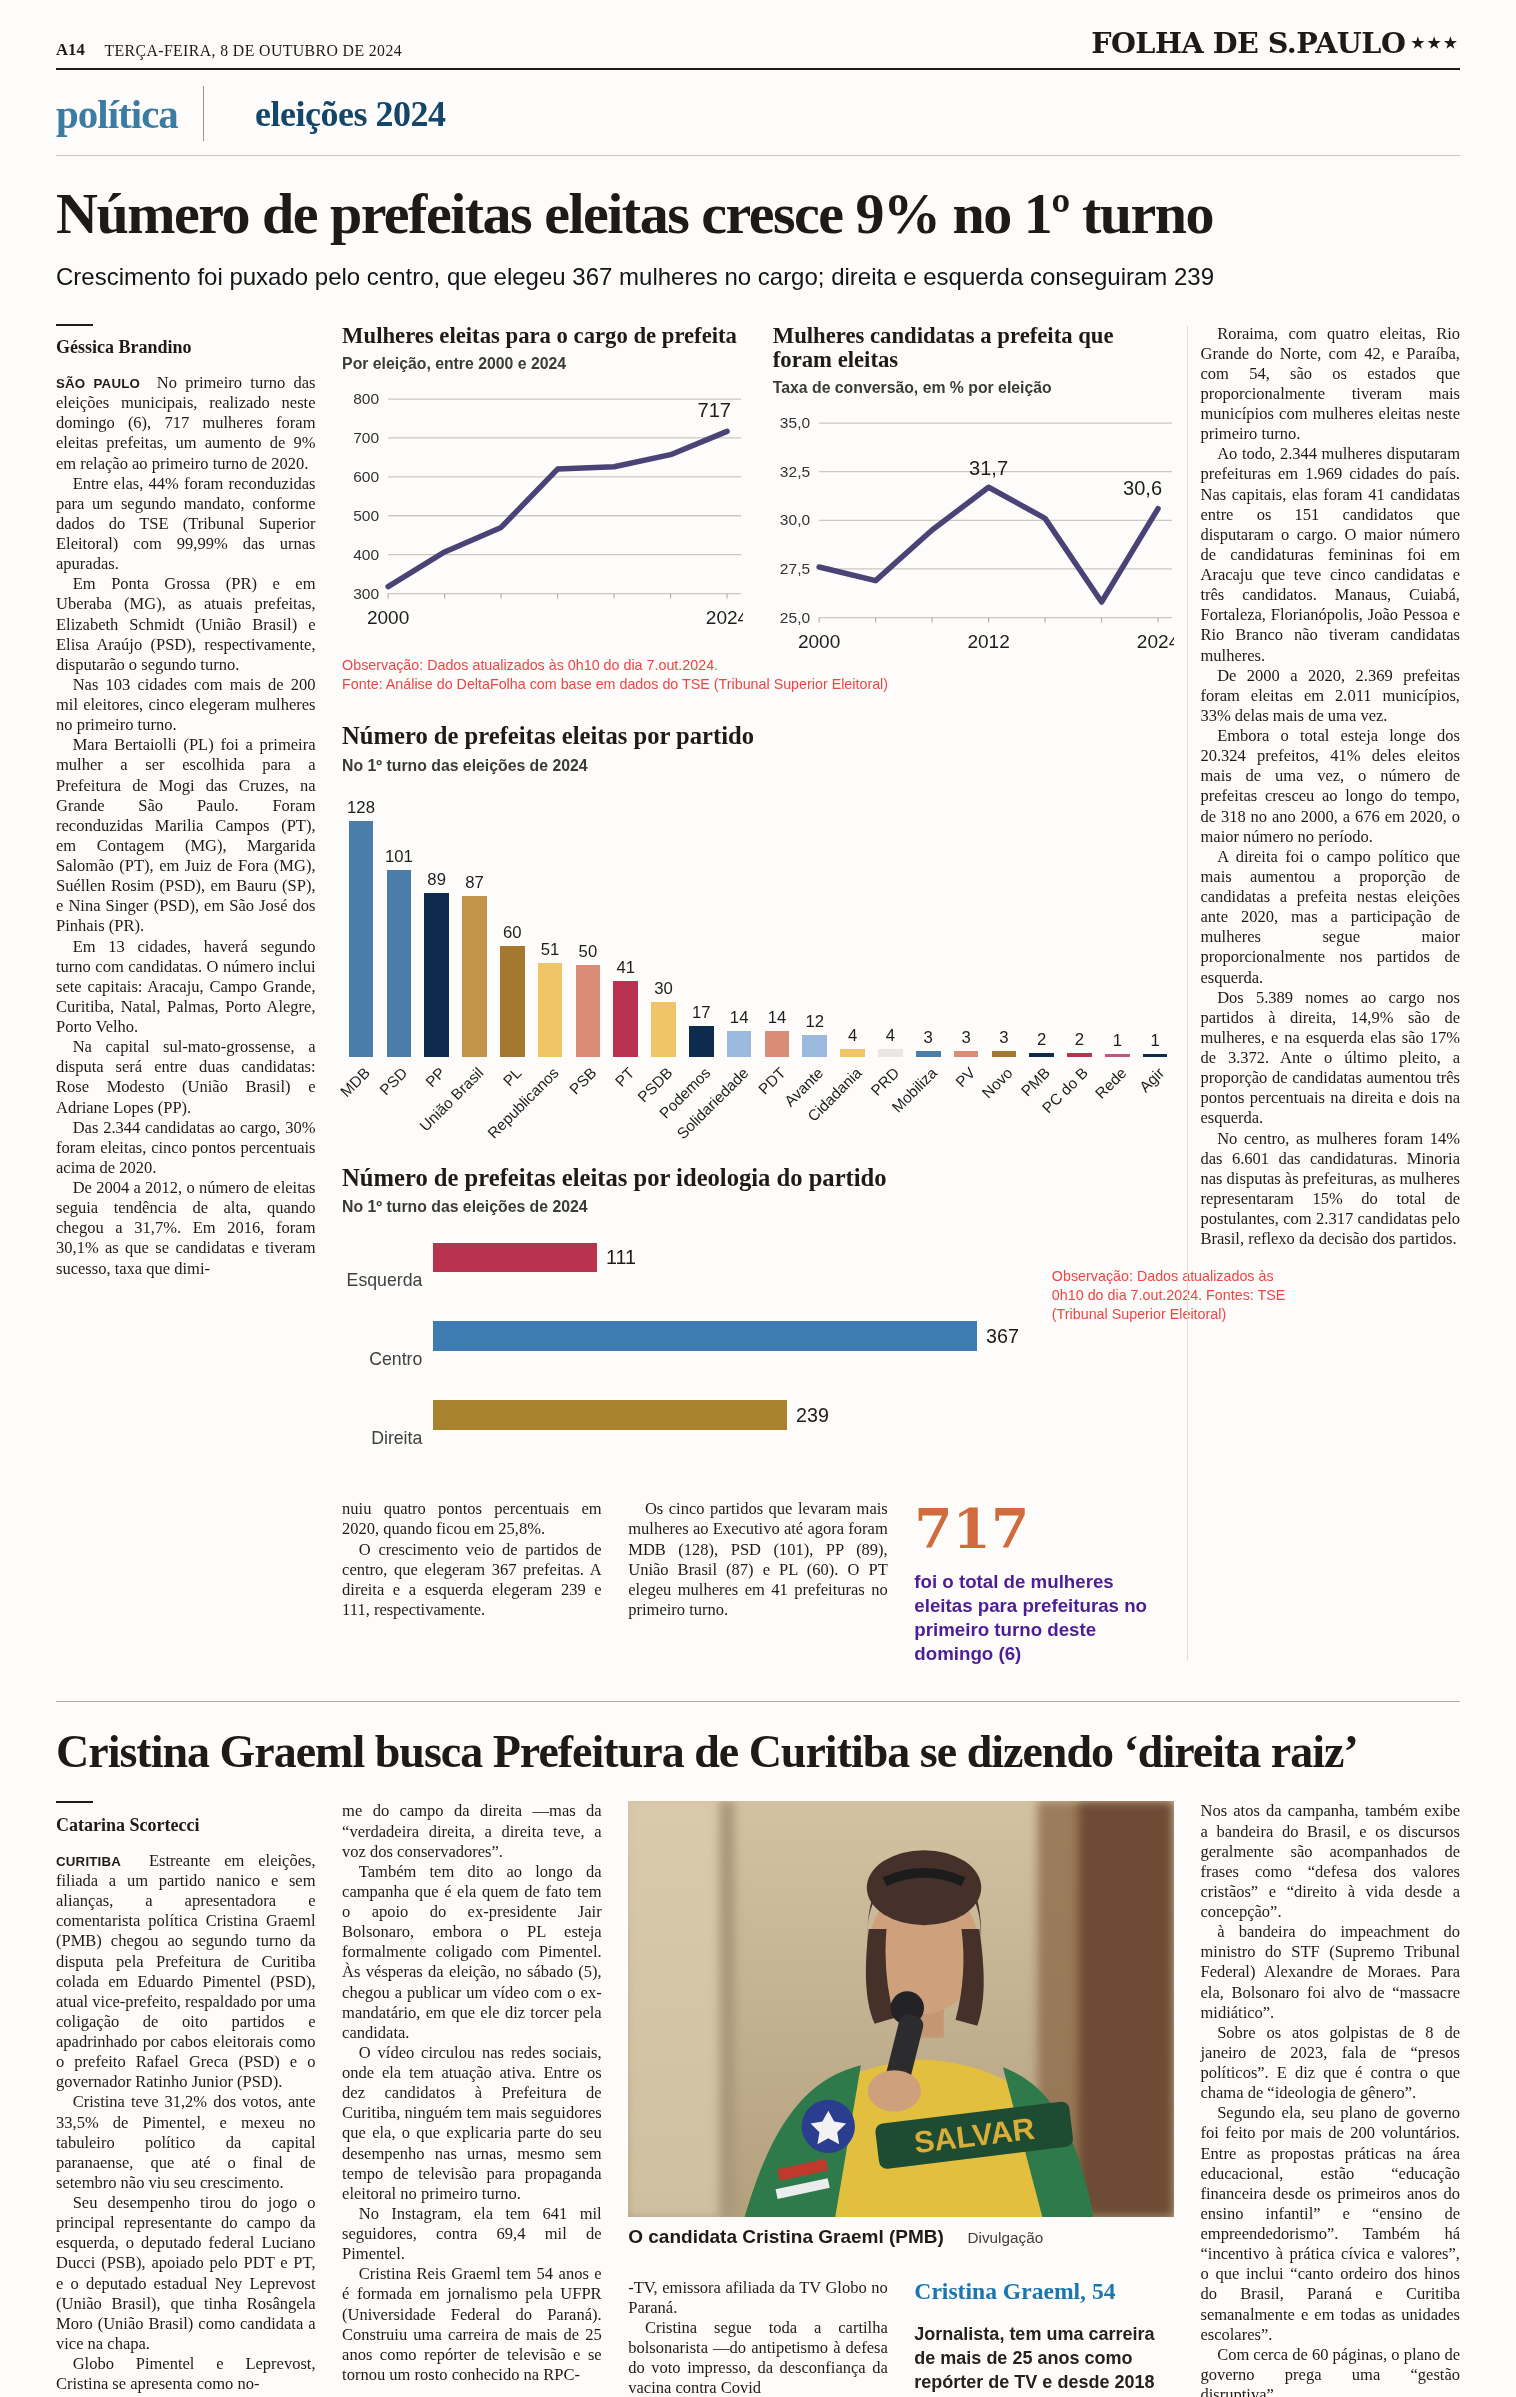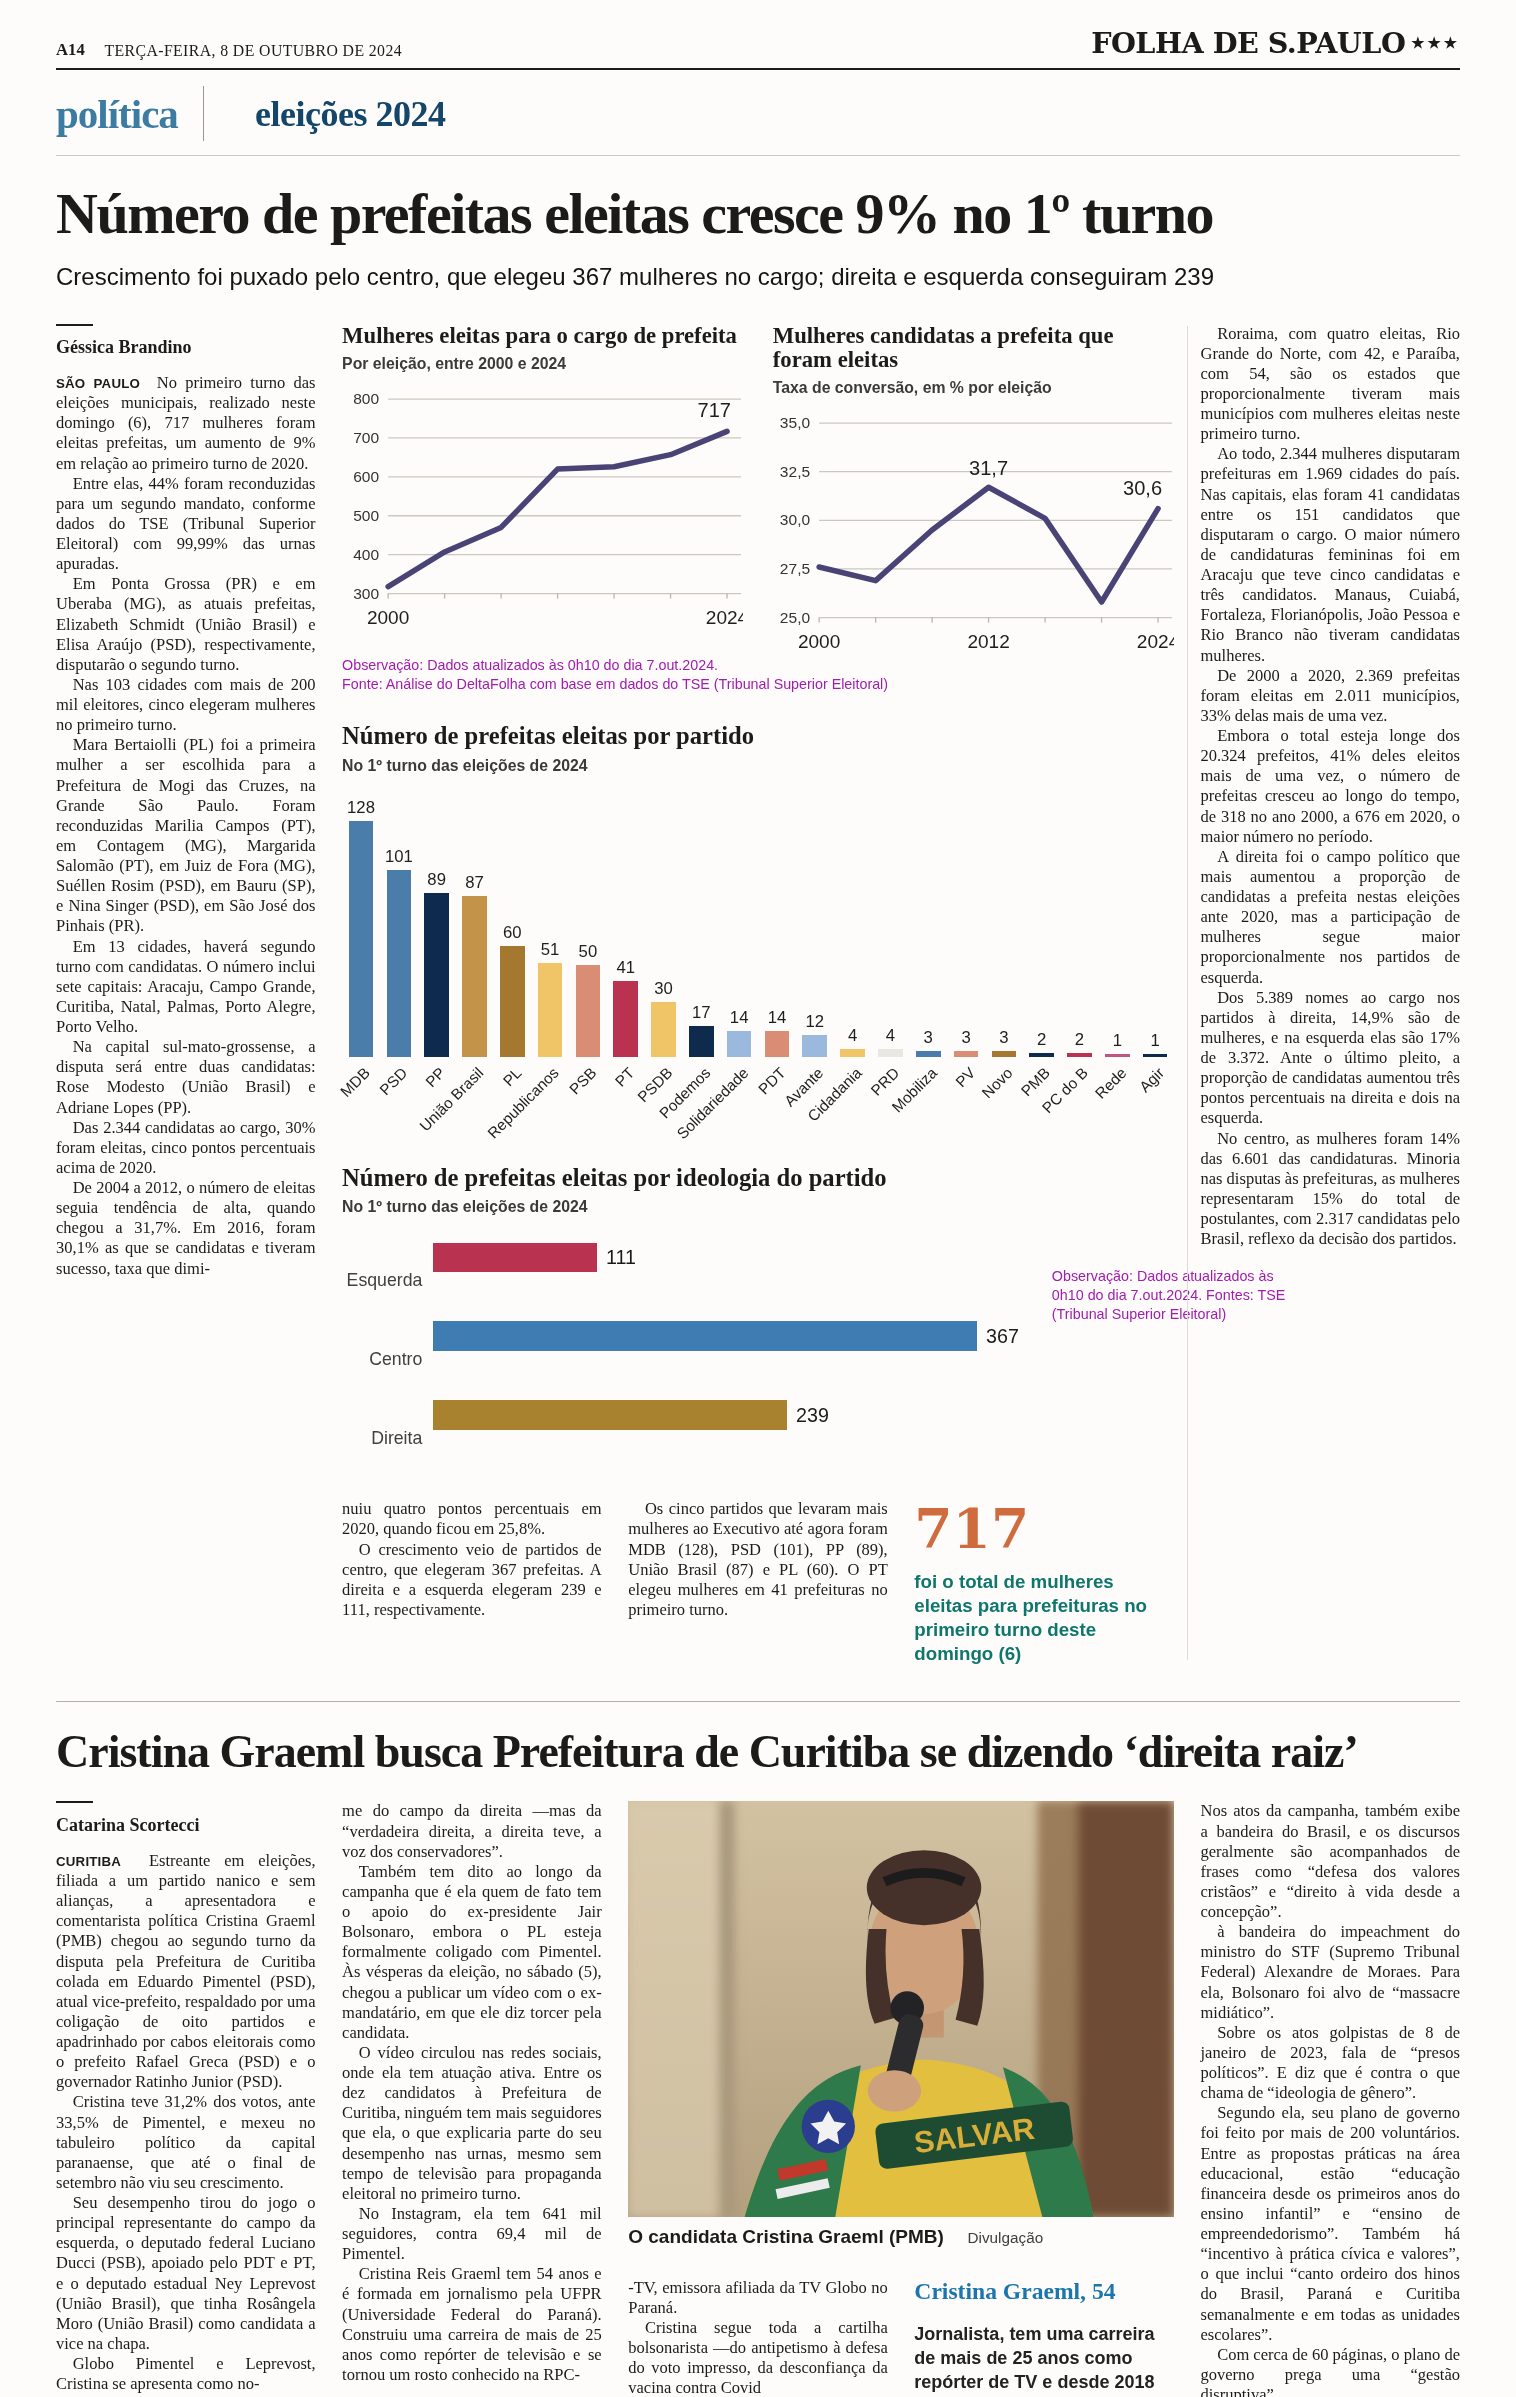--- a/index.html
+++ b/index.html
@@ -45,21 +45,21 @@
   .indent-first p:first-of-type { text-indent:16.7px; }
   .dateline { font-family:"Liberation Sans", sans-serif; font-weight:bold;
     font-size:13.3px; letter-spacing:0.2px; }
 
   figure { margin:0; }
   .chart-title { font-size:22.7px; font-weight:bold; margin:0 0 6.9px; line-height:1.08; }
   .bar-title { font-size:24.6px; }
   .chart-sub { font-family:"Liberation Sans", sans-serif; font-size:15.8px; font-weight:bold;
     color:#3a3a38; margin:0 0 7.9px; }
   .chart-note { font-family:"Liberation Sans", sans-serif; font-size:14.3px;
-    color:#a21caf; line-height:1.32; }
+    color:#ef4444; line-height:1.32; }
 
   .charts-row { display:grid; grid-template-columns:1fr 1fr; column-gap:29.6px; }
   .line-svg { width:100%; display:block; }
   .charts-note { margin:2px 0 29.6px; }
 
   .bar-chart-wrap { padding-bottom:108px; }
   .bars-row { display:flex; align-items:flex-end; height:274px; }
   .bar-col { flex:1; position:relative; display:flex; flex-direction:column;
     align-items:center; justify-content:flex-end; height:100%; }
   .bar-value { font-family:"Liberation Sans", sans-serif; font-size:16.7px;
@@ -75,21 +75,21 @@
   .h-label { width:91px; text-align:right; padding-right:10.8px;
     font-family:"Liberation Sans", sans-serif; font-size:17.7px; color:#404040;margin-top:46px; }
   .h-bar { height:29.6px; }
   .h-val { font-family:"Liberation Sans", sans-serif; font-size:19.7px; margin-left:8.9px; }
   .ideo-note { width:234px; padding-top:43px; flex:none; }
 
   .three-row { display:grid; grid-template-columns:repeat(3,1fr); column-gap:26.6px; }
   .bignum { font-family:"DejaVu Serif", serif; font-size:55px; font-weight:bold;
     color:#cf6b3c; line-height:1; margin:2px 0 13.8px; }
   .bignum-caption { font-family:"Liberation Sans", sans-serif; font-weight:bold;
-    font-size:18.7px; line-height:1.28; color:#0f766e; }
+    font-size:18.7px; line-height:1.28; color:#4c1d95; }
 
   .a1-col5 { position:relative; }
   .a1-col5::before { content:""; position:absolute; left:-13.8px; top:2px; bottom:5.9px;
     width:1px; background:#dedbd4; }
 
   .article-sep { border:none; border-top:1px solid #b3afa7; margin:35px 0 0; }
 
   
   .a2-headline { font-size:46px; font-weight:bold; margin:25.6px 0 25.6px;
     letter-spacing:-1px; line-height:1.05; }

